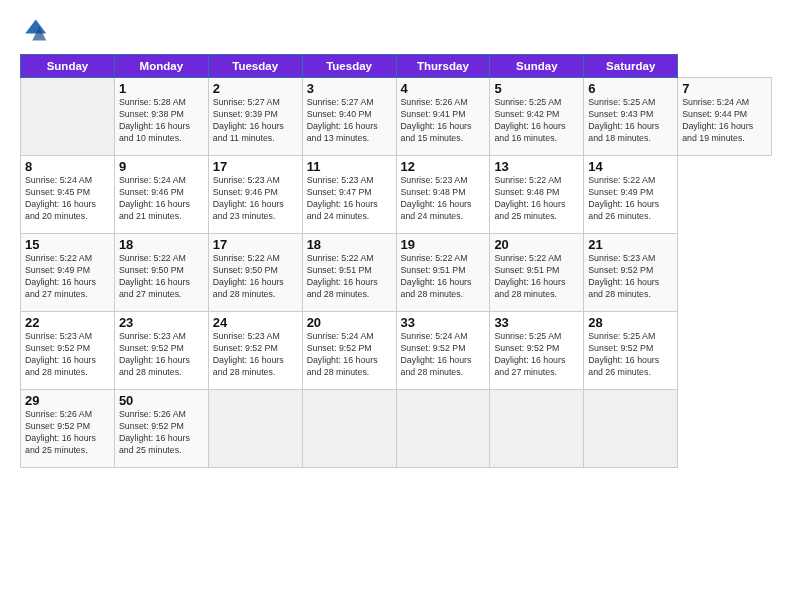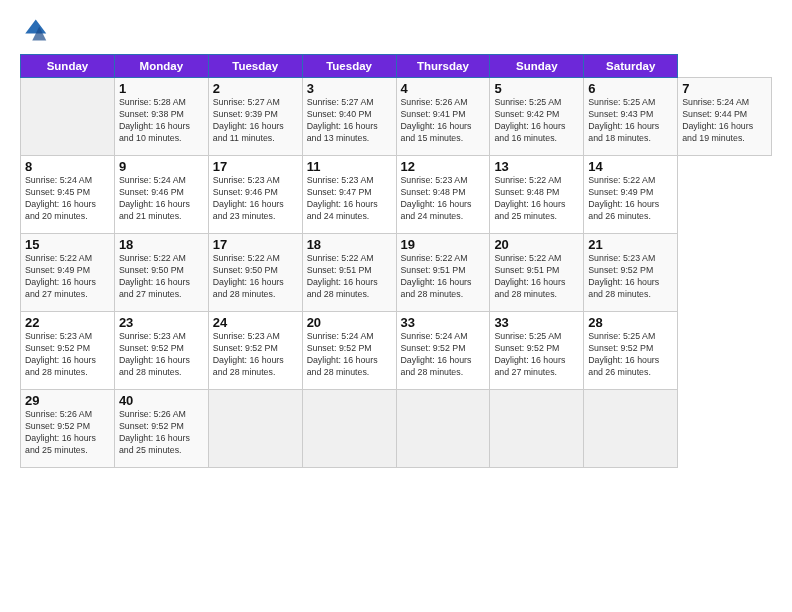--- a/index.html
+++ b/index.html
@@ -250,21 +250,21 @@
             <span class="day-num">28</span>
             <div class="cell-text">Sunrise: 5:25 AM<br>Sunset: 9:52 PM<br>Daylight: 16 hours and 26 minutes.</div>
           </td>
         </tr>
         <tr>
           <td>
             <span class="day-num">29</span>
             <div class="cell-text">Sunrise: 5:26 AM<br>Sunset: 9:52 PM<br>Daylight: 16 hours and 25 minutes.</div>
           </td>
           <td>
-            <span class="day-num">40</span>
+            <span class="day-num">50</span>
             <div class="cell-text">Sunrise: 5:26 AM<br>Sunset: 9:52 PM<br>Daylight: 16 hours and 25 minutes.</div>
           </td>
           <td class="empty"></td>
           <td class="empty"></td>
           <td class="empty"></td>
           <td class="empty"></td>
           <td class="empty"></td>
         </tr>
       </tbody>
   </table>

